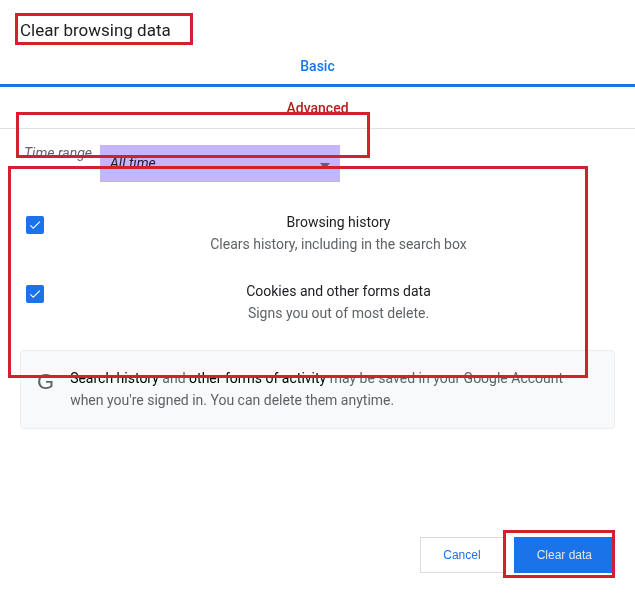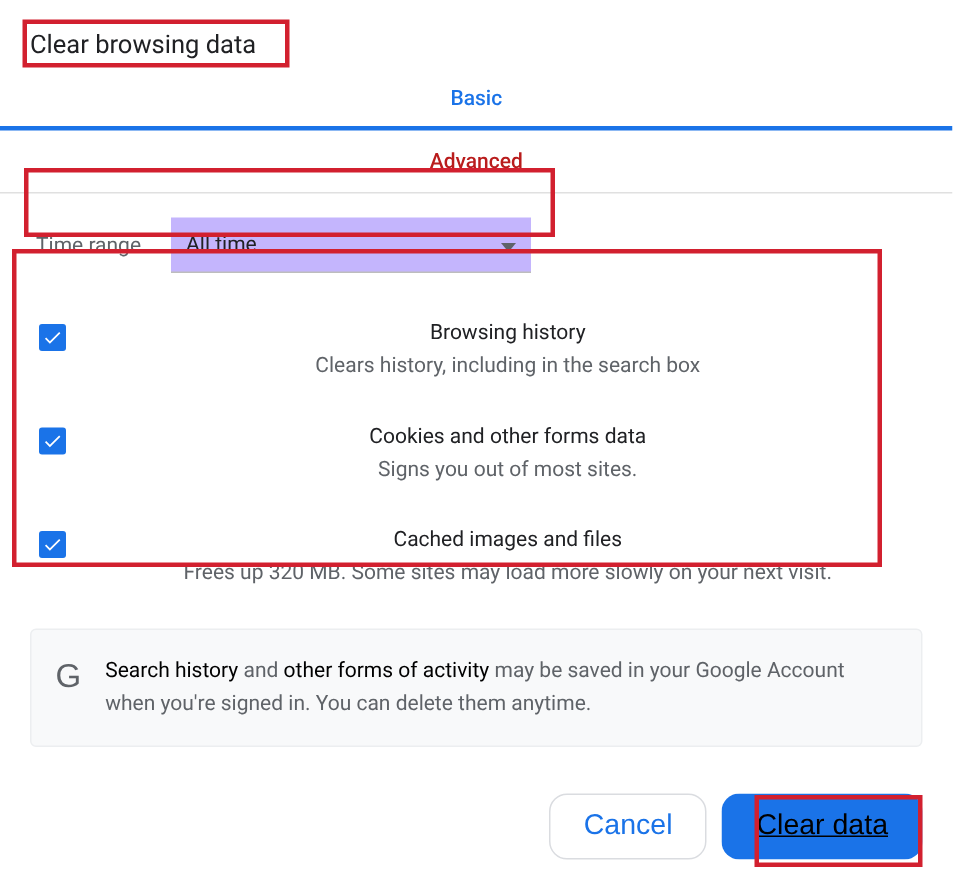--- a/index.html
+++ b/index.html
@@ -38,24 +38,24 @@
     .tab.active { color: #1a73e8; }
     .tab.active::after {
       content: "";
       position: absolute;
       left: 0; right: 0; bottom: -1px;
       height: 3px;
       background: #1a73e8;
     }
     .time-range-row {
       display: flex;
-      align-items: center;
-      gap: 20px;
+      gap: 8px;
       padding: 12px 4px;
       margin-top: 4px;
+      font-style: italic;
     }
     .time-range-label { color: #5f6368; font-size: 14px; }
     .select-wrap {
       position: relative;
       flex: 0 0 240px;
     }
     .select {
       width: 100%;
       border: none;
       border-bottom: 1px solid #bdbdbd;
@@ -118,35 +118,34 @@
     .notice-text .link { color: #000000; }
     .footer {
       position: absolute;
       bottom: 20px;
       right: 20px;
       display: flex;
       gap: 10px;
     }
     .btn {
       padding: 10px 22px;
-      font-size: 19px;
+      font-size: 12px;
       font-weight: 500;
-      border-radius: 12px;
+      border-radius: 0;
       cursor: pointer;
       border: 1px solid transparent;
     }
     .btn-secondary {
       background: #fff;
       color: #1a73e8;
       border: 1px solid #dadce0;
     }
     .btn-primary {
       background: #1a73e8;
-      color: #000000;
-      text-decoration: underline;
+      color: #e5e5e5;
     }
     
     .hl {
       position: absolute;
       border: 3px solid #d2202f;
       pointer-events: none;
     }
   </style>
 </head>
 <body>
@@ -185,35 +184,24 @@
     </div>
 
     <div class="option-row">
       <div class="checkbox">
         <svg viewBox="0 0 24 24">
             <path d="M9 16.2 4.8 12l-1.4 1.4L9 19 21 7l-1.4-1.4z" fill="#fff"></path>
           </svg>
       </div>
       <div class="option-text">
         <div class="option-title">Cookies and other forms data</div>
-        <div class="option-desc">Signs you out of most sites.</div>
-      </div>
-    </div>
-
-    <div class="option-row">
-      <div class="checkbox">
-        <svg viewBox="0 0 24 24">
-            <path d="M9 16.2 4.8 12l-1.4 1.4L9 19 21 7l-1.4-1.4z" fill="#fff"></path>
-          </svg>
-      </div>
-      <div class="option-text">
-        <div class="option-title">Cached images and files</div>
-        <div class="option-desc">Frees up 320 MB. Some sites may load more slowly on your next visit.</div>
-      </div>
-    </div>
+        <div class="option-desc">Signs you out of most delete.</div>
+      </div>
+    </div>
+
   </div>
 
   <div class="notice">
     <div class="g-icon">G</div>
     <div class="notice-text">
       <span class="link">Search history</span><span> and </span><span class="link">other forms of activity</span><span> may be saved in your Google Account when you're signed in. You can delete them anytime.</span>
     </div>
   </div>
 </div>
 

